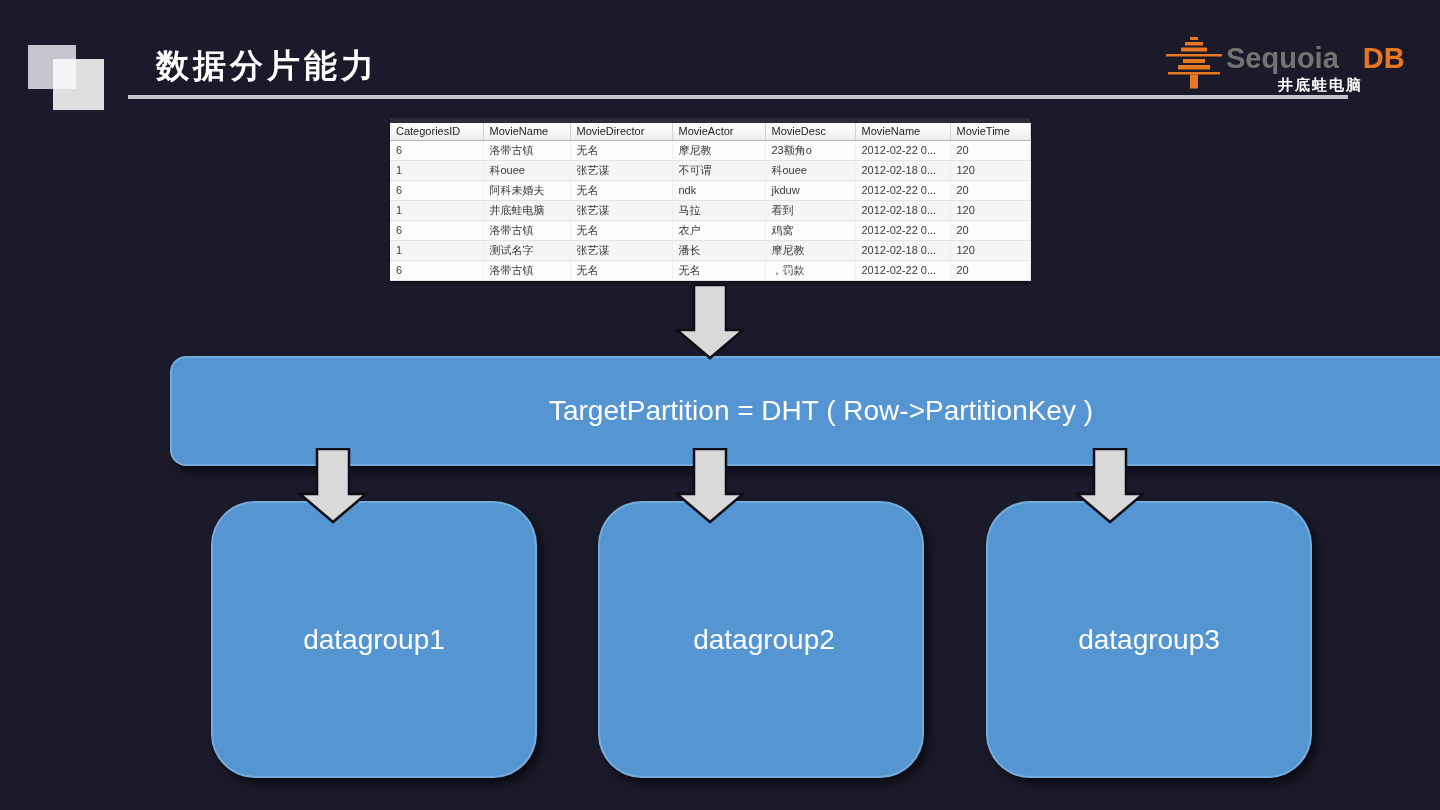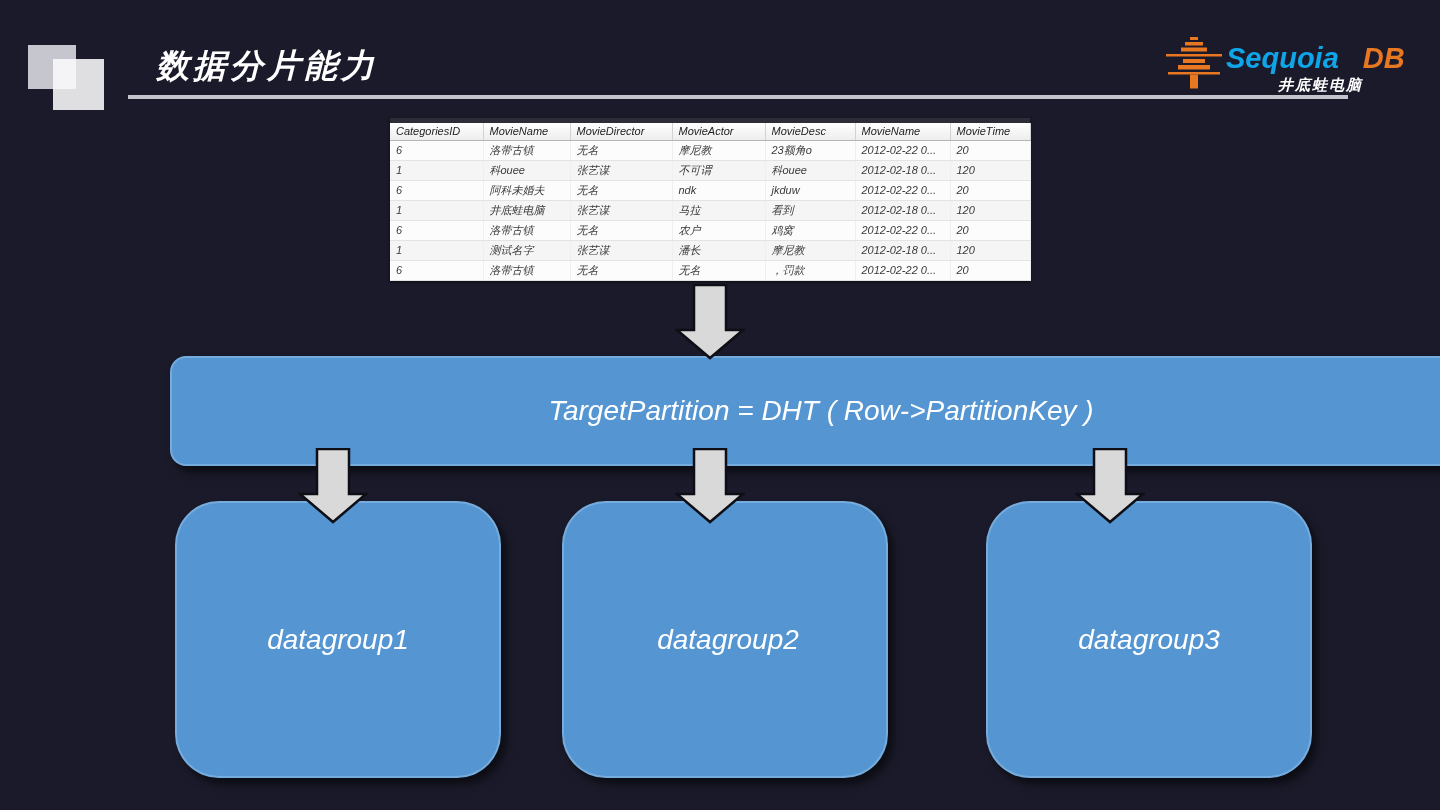--- a/index.html
+++ b/index.html
@@ -3,21 +3,21 @@
 <meta charset="utf-8">
 <style>
   * { margin:0; padding:0; box-sizing:border-box; }
   html,body { width:1440px; height:810px; }
   body {
     background:#1a1a2a;
     font-family:"Liberation Sans","DejaVu Sans",sans-serif;
     position:relative;
     overflow:hidden;
   }
-  .slide { position:absolute; inset:0;font-style:italic; }
+  .slide { position:absolute; inset:0; }
 
   
   .deco-sq-gray {
     position:absolute; left:28px; top:45px; width:48px; height:44px;
     background:#c6c6ce;
   }
   .deco-sq-white {
     position:absolute; left:53px; top:59px; width:51px; height:51px;
     background:rgba(250,250,252,0.88);
   }
@@ -32,21 +32,21 @@
     background:#c3c3cb;
   }
 
   
   .logo { position:absolute; left:1166px; top:34px; width:200px; height:62px; }
   .logo-tree { position:absolute; left:0; top:3px; }
   .logo-word {
     position:absolute; left:60px; top:8px;
     font-size:29px; font-weight:bold; letter-spacing:0px; white-space:nowrap;
   }
-  .logo-word .brand-primary { color:#0ea5e9; }
+  .logo-word .brand-primary { color:#737373; }
   .logo-word .brand-accent { color:#e87722;margin-left:24px; }
   .logo-sub {
     position:absolute; left:112px; top:42px;
     font-size:15px; font-weight:bold; color:#ffffff; letter-spacing:2px; white-space:nowrap;
   }
 
   
   .table-wrap {
     position:absolute; left:390px; top:118px; width:640px;
     background:#fbfbfb;
@@ -78,25 +78,25 @@
     box-shadow:5px 6px 8px rgba(0,0,0,0.55);
     display:flex; align-items:center; justify-content:center;
     color:#ffffff; font-size:28px; z-index:2;
   }
   .group-box {
     position:absolute; top:501px; width:326px; height:277px;
     background:#5596d2; border-radius:44px;
     border:2px solid rgba(160,200,235,0.45);
     box-shadow:5px 6px 8px rgba(0,0,0,0.55);
     display:flex; align-items:center; justify-content:center;
-    color:#ffffff; font-size:28px; z-index:2;
+    color:#ffffff; font-size:28px; z-index:2;margin-left:36px;
   }
   .group-box.g1 { left:175px; }
   .group-box.g2 { left:562px;padding-left:6px; }
-  .group-box.g3 { left:986px;align-items:center; }
+  .group-box.g3 { left:950px;align-items:center; }
 
   .down-arrow { position:absolute; z-index:5; }
   .arrow-top  { left:675px;  top:284px; }
   .arrow-a    { left:298px;  top:448px; }
   .arrow-b    { left:675px;  top:448px; }
   .arrow-c    { left:1075px; top:448px; }
 </style>
 </head>
 <body>
 

